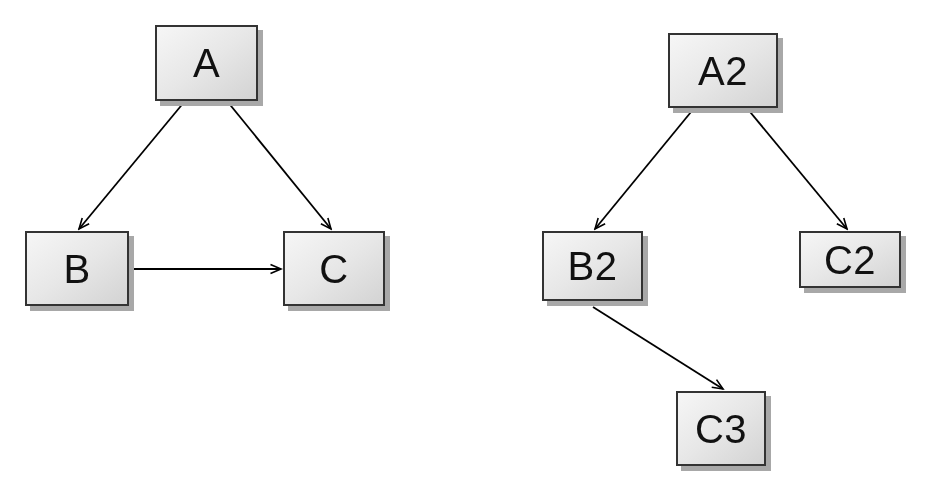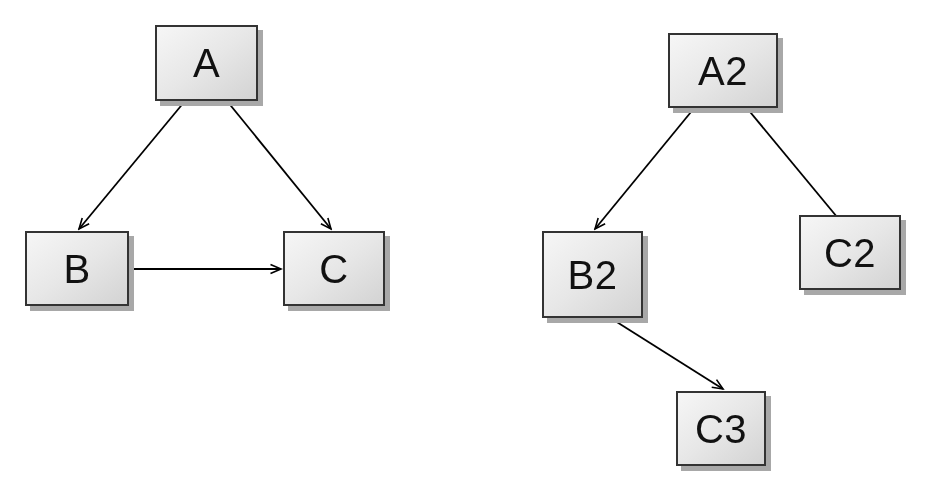--- a/index.html
+++ b/index.html
@@ -80,23 +80,23 @@
   </div>
   <div class="node" style="left: 25px; top: 231px; width: 104px; height: 75px;">
     <span class="node-label">B</span>
   </div>
   <div class="node" style="left: 283px; top: 231px; width: 102px; height: 75px;">
     <span class="node-label">C</span>
   </div>
   <div class="node" style="left: 668px; top: 25px; width: 110px; height: 75px; margin-top: 8px;">
     <span class="node-label">A2</span>
   </div>
-  <div class="node" style="left: 542px; top: 231px; width: 101px; height: 87px; text-align: right;">
+  <div class="node" style="left: 542px; top: 231px; width: 101px; height: 70px; text-align: right;">
     <span class="node-label">B2</span>
   </div>
-  <div class="node" style="left: 799px; top: 215px; width: 102px; height: 75px;">
+  <div class="node" style="left: 799px; top: 231px; width: 102px; height: 57px;">
     <span class="node-label">C2</span>
   </div>
   <div class="node" style="left: 676px; top: 391px; width: 90px; height: 75px;">
     <span class="node-label">C3</span>
   </div>
 
 </div>
 
 </body></html>

